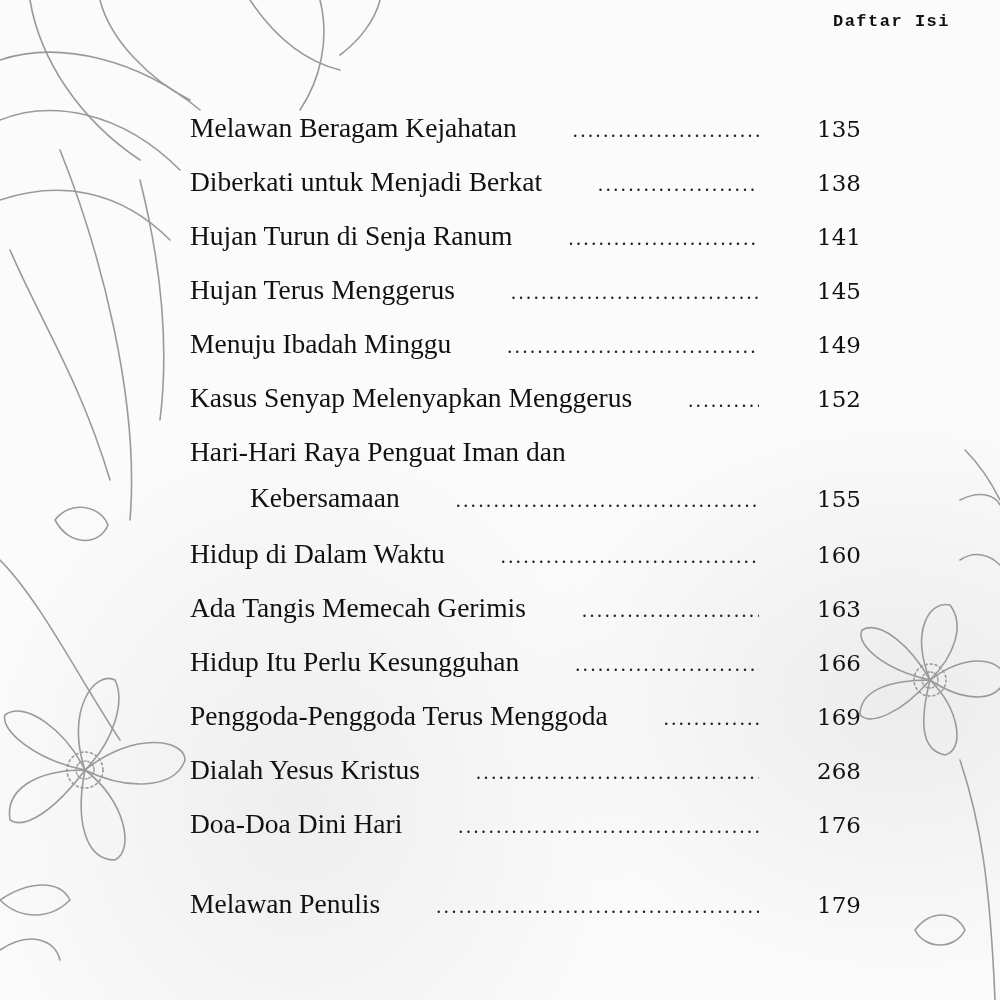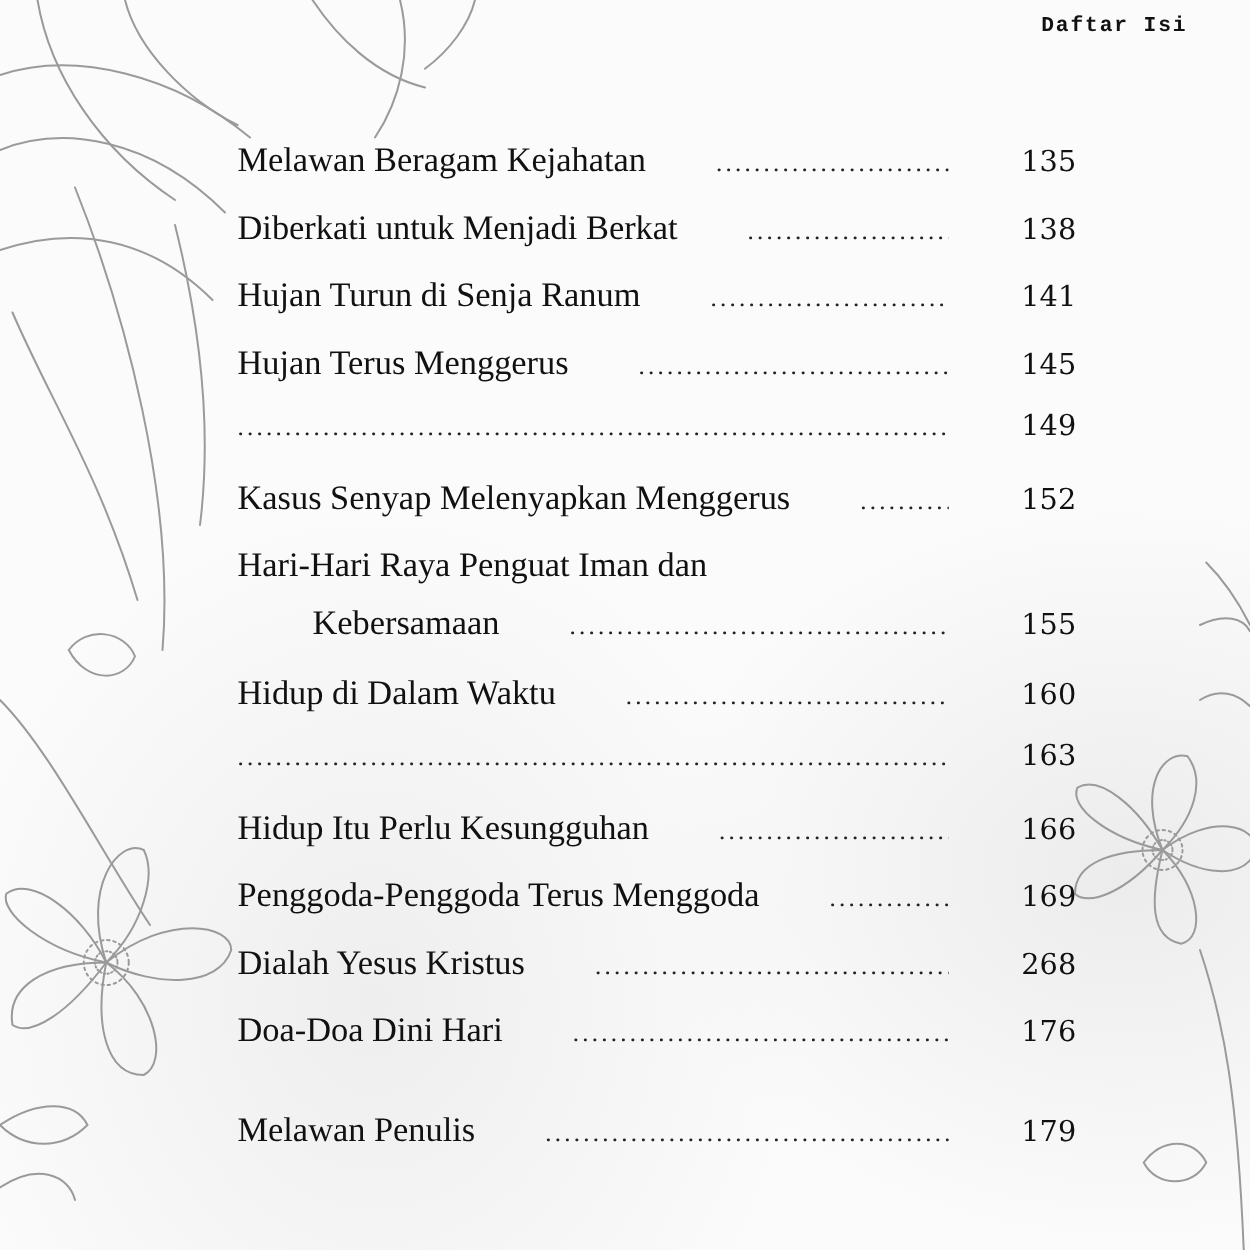--- a/index.html
+++ b/index.html
@@ -86,40 +86,42 @@
       <span class="title">Hujan Turun di Senja Ranum</span>
       <span class="dots"></span>
       <span class="page-num">141</span>
     </div>
     <div class="entry" style="top:164px">
       <span class="title">Hujan Terus Menggerus</span>
       <span class="dots"></span>
       <span class="page-num">145</span>
     </div>
     <div class="entry" style="top:218px">
+      <span class="title">Menuju Ibadah Minggu</span>
       <span class="dots"></span>
       <span class="page-num">149</span>
     </div>
     <div class="entry" style="top:272px">
       <span class="title">Kasus Senyap Melenyapkan Menggerus</span>
       <span class="dots"></span>
       <span class="page-num">152</span>
     </div>
     <div class="line-only" style="top:326px">Hari-Hari Raya Penguat Iman dan</div>
     <div class="entry indent" style="top:372px">
       <span class="title">Kebersamaan</span>
       <span class="dots"></span>
       <span class="page-num">155</span>
     </div>
     <div class="entry" style="top:428px">
       <span class="title">Hidup di Dalam Waktu</span>
       <span class="dots"></span>
       <span class="page-num">160</span>
     </div>
     <div class="entry" style="top:482px">
+      <span class="title">Ada Tangis Memecah Gerimis</span>
       <span class="dots"></span>
       <span class="page-num">163</span>
     </div>
     <div class="entry" style="top:536px">
       <span class="title">Hidup Itu Perlu Kesungguhan</span>
       <span class="dots"></span>
       <span class="page-num">166</span>
     </div>
     <div class="entry" style="top:590px">
       <span class="title">Penggoda-Penggoda Terus Menggoda</span>

